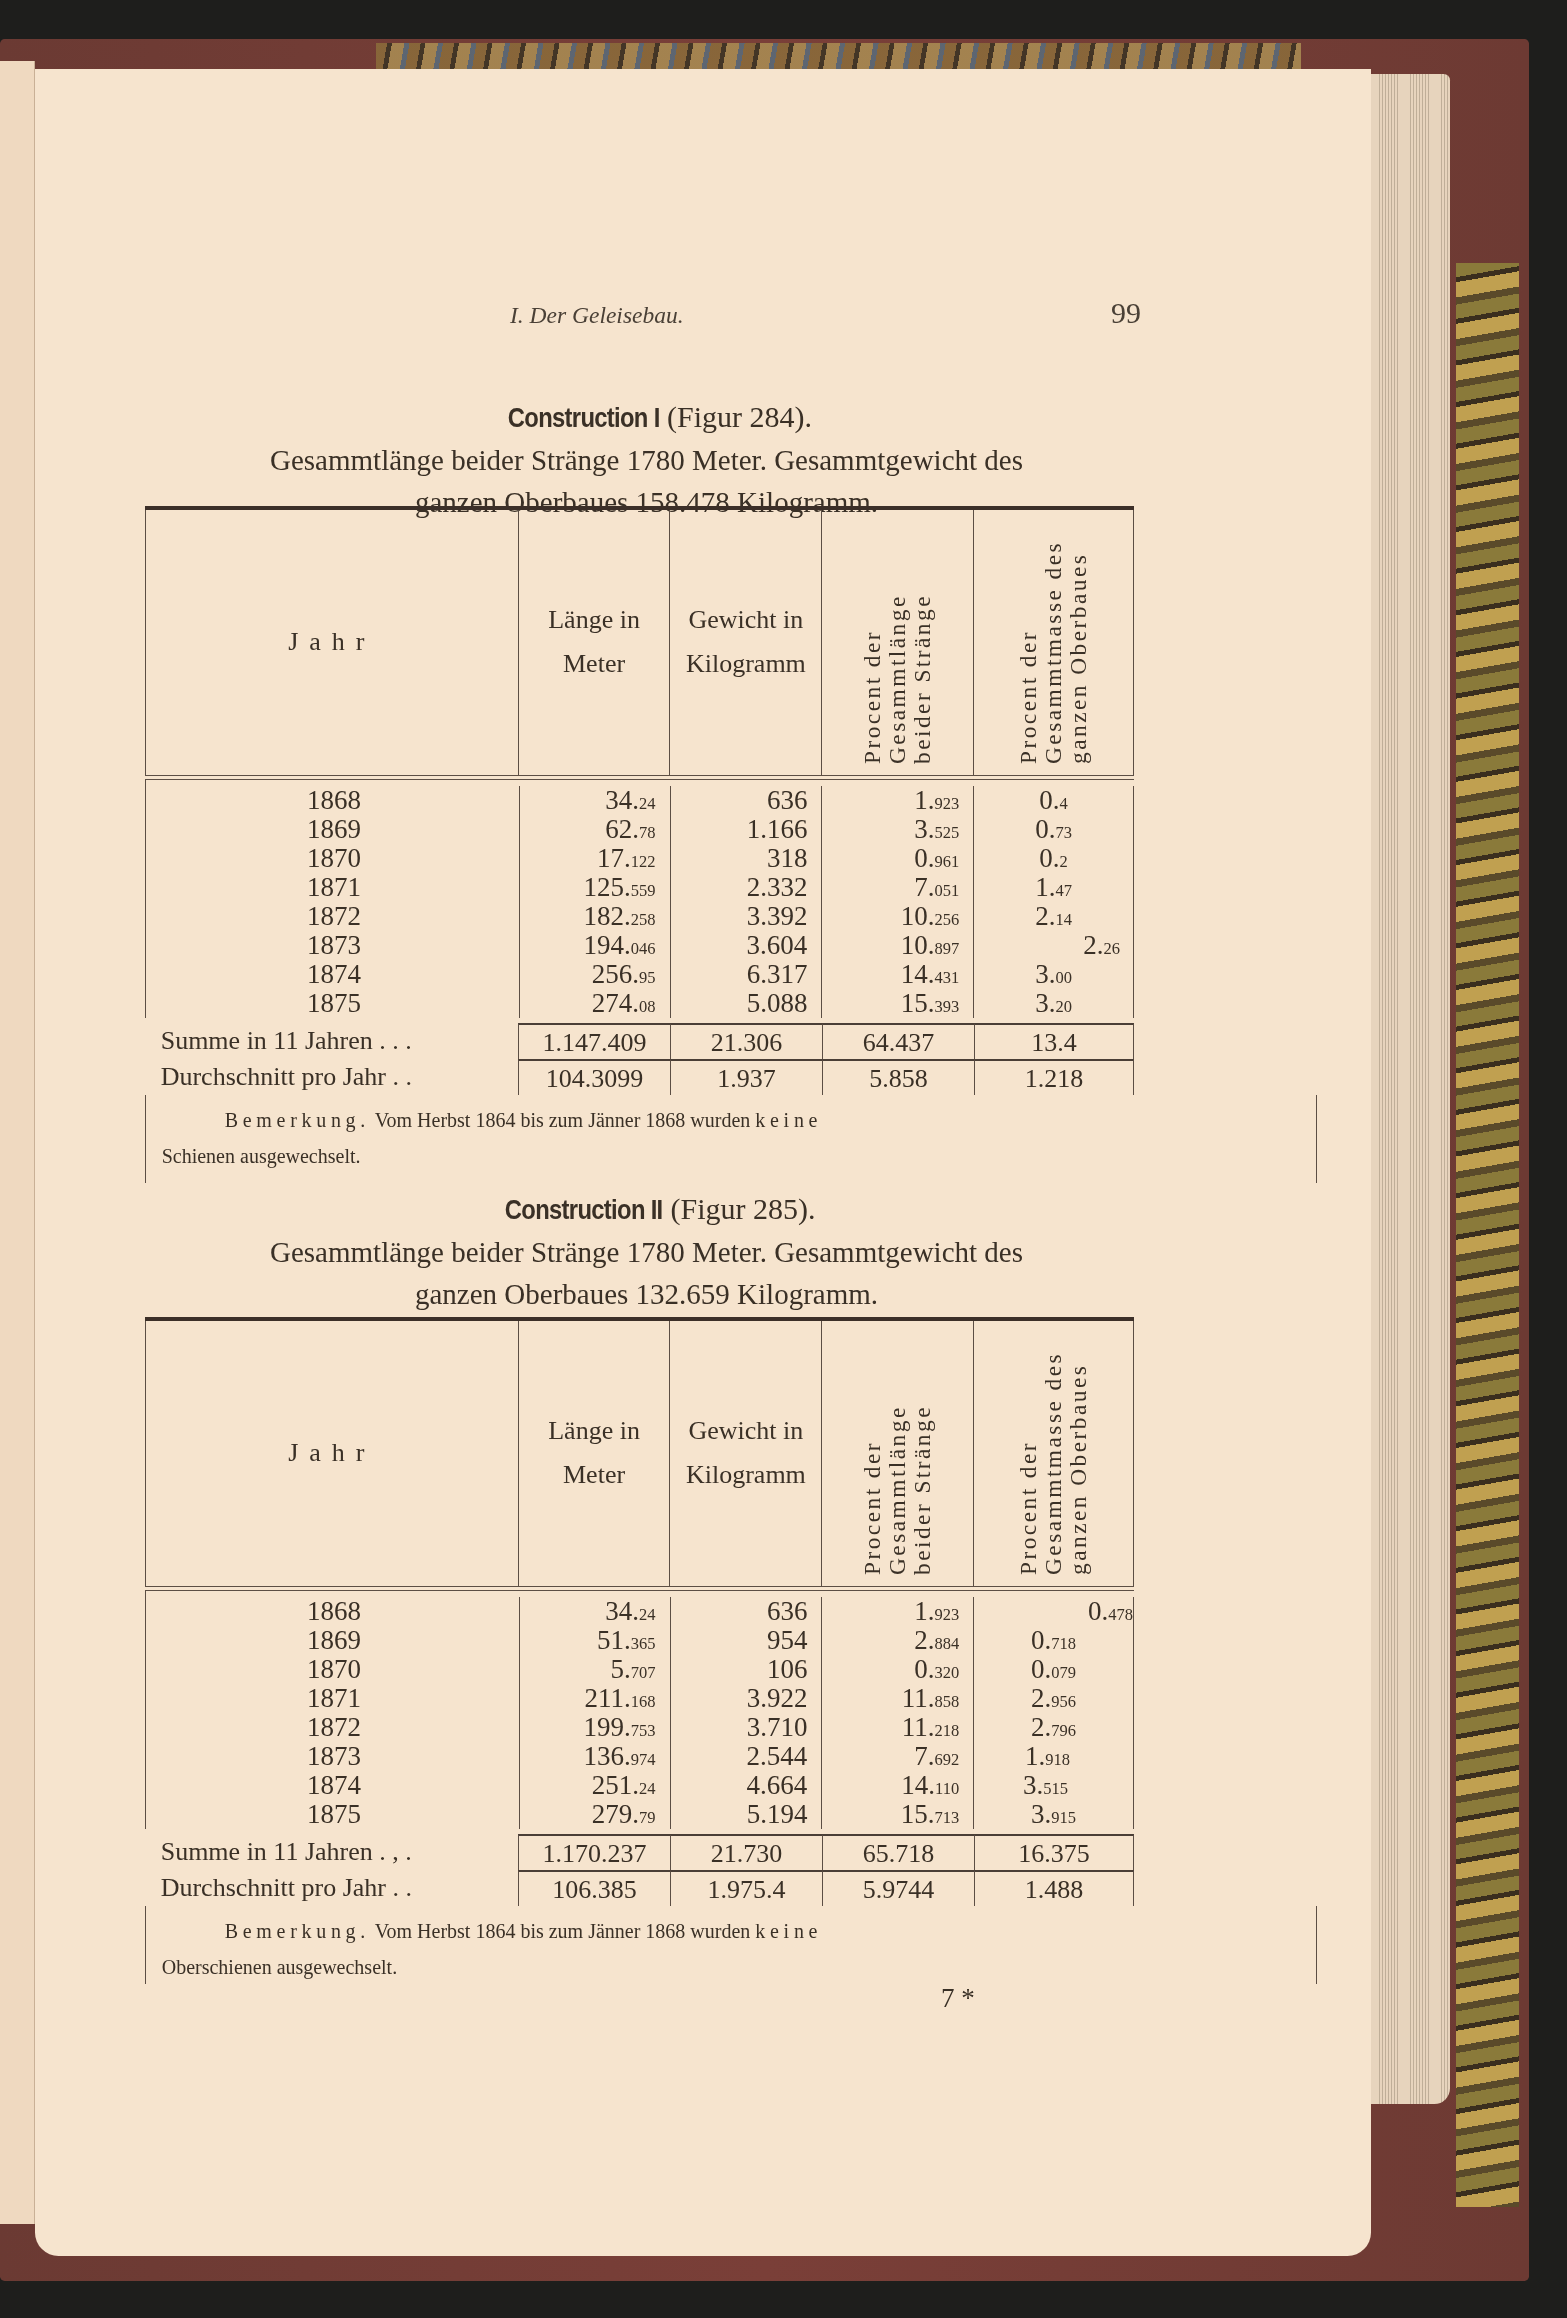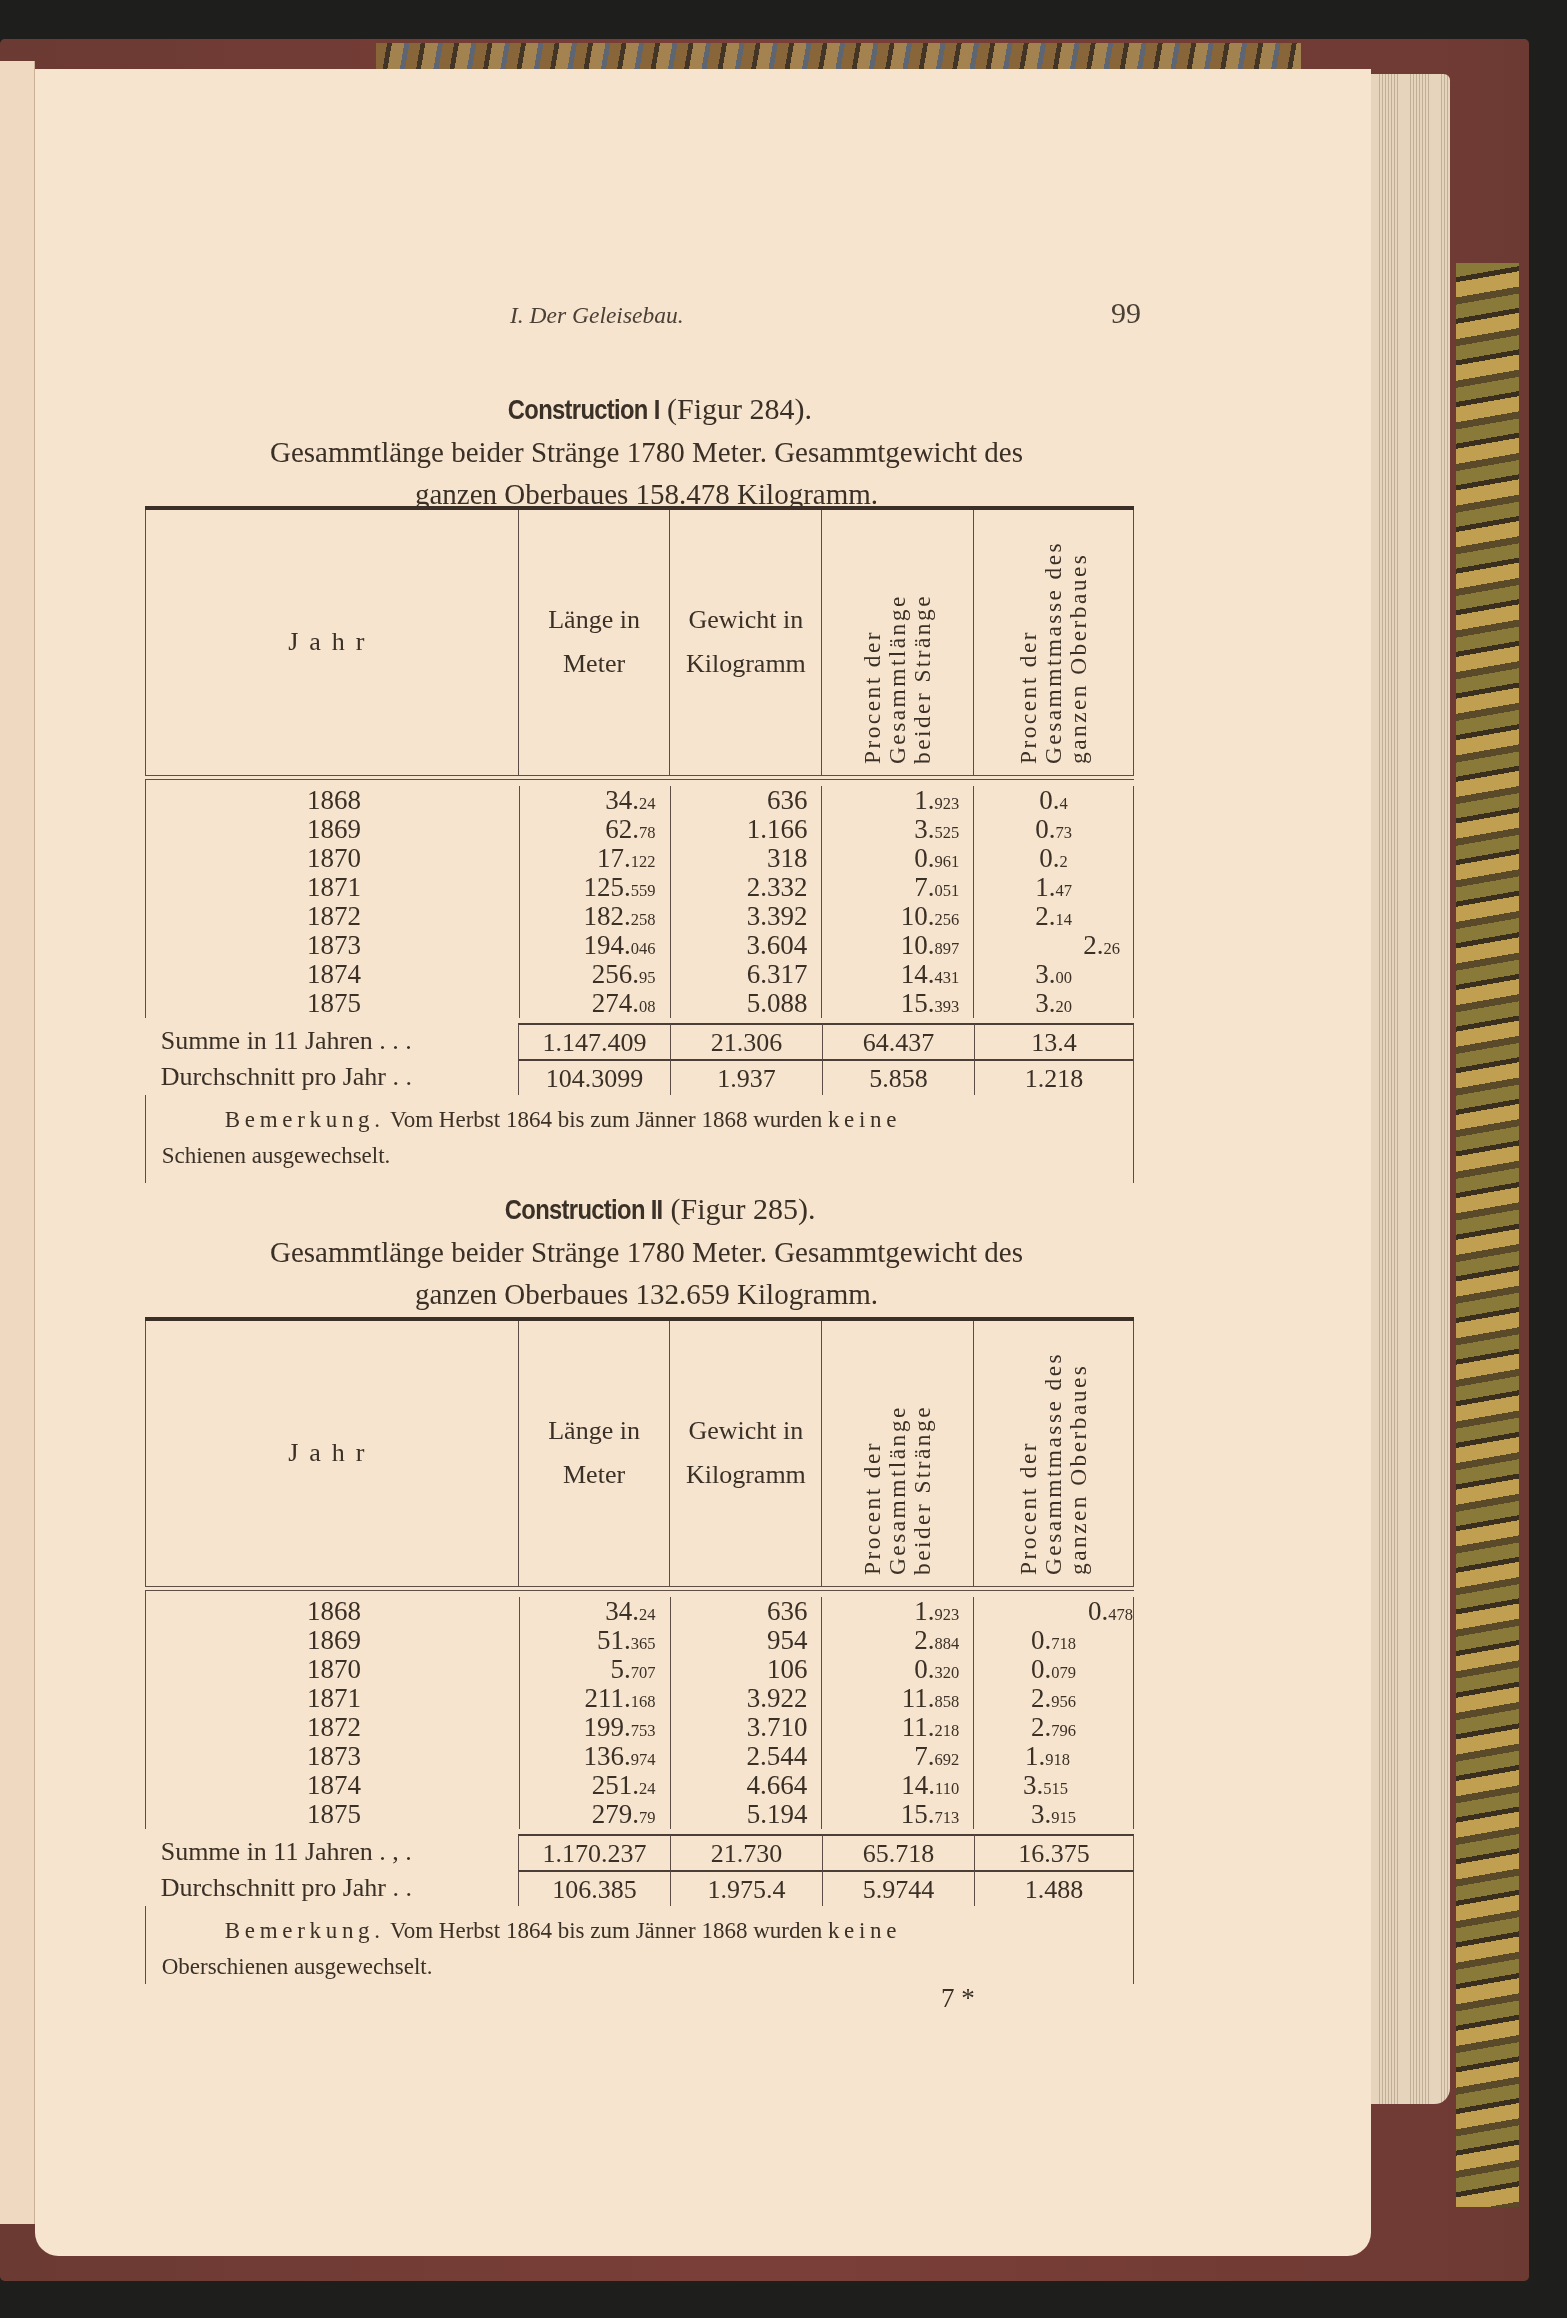--- a/index.html
+++ b/index.html
@@ -83,42 +83,42 @@
   .row .c1 { border-left: 1.6px solid #5c4e44; }
   .num { text-align: right; }
   .num small { font-size: 16.5px; }
   .sum-row { display: flex; height: 36px; font-size: 26px; line-height: 36px; }
   .sum-row .c0 { padding-left: 15.7px; text-align: left; }
   .sum-row .cell.c1, .sum-row .cell.c2, .sum-row .cell.c3, .sum-row .cell.c4 {
     border-left: 1.6px solid #5c4e44; text-align: center; border-top: 2.4px solid #4a3e36;
   }
   .sum-row .cell.c4 { border-right: 1.6px solid #5c4e44; }
   .note {
-    font-size: 23px; line-height: 36px; padding: 7.8px 15.7px 0 15.7px; width: 989px;
+    font-size: 20px; line-height: 36px; padding: 7.8px 15.7px 0 15.7px; width: 1172px;
     border-left: 1.6px solid #5c4e44; border-right: 1.6px solid #5c4e44;
   }
   .note .spaced { letter-spacing: 4.7px; }
   .note .indent { padding-left: 63px; }
   .footer-sig { position: absolute; left: 941px; top: 1983px; font-size: 27px; }
 </style>
 </head>
 <body>
 
 <div class="cover"></div>
 <div class="marble-top"></div>
 <div class="marble-right"></div>
 <div class="left-page"></div>
 <div class="page-stack"></div>
 
 <div class="page"></div>
 
 <div class="running-head">I. Der Geleisebau.</div>
 <div class="page-number">99</div>
 
-<div class="section-title" style="top:388px;">
+<div class="section-title" style="top:396px;">
   <span class="bold">Construction I</span>
   <span>(Figur 284).</span>
   <span class="subtitle-line">Gesammtlänge beider Stränge 1780 Meter. Gesammtgewicht des</span>
   <span class="subtitle-line">ganzen Oberbaues 158.478 Kilogramm.</span>
 </div>
 
 <div class="tbl" style="top:506px;">
   <div class="rule-heavy"></div>
   <div class="thead">
     <div class="cell c0">

